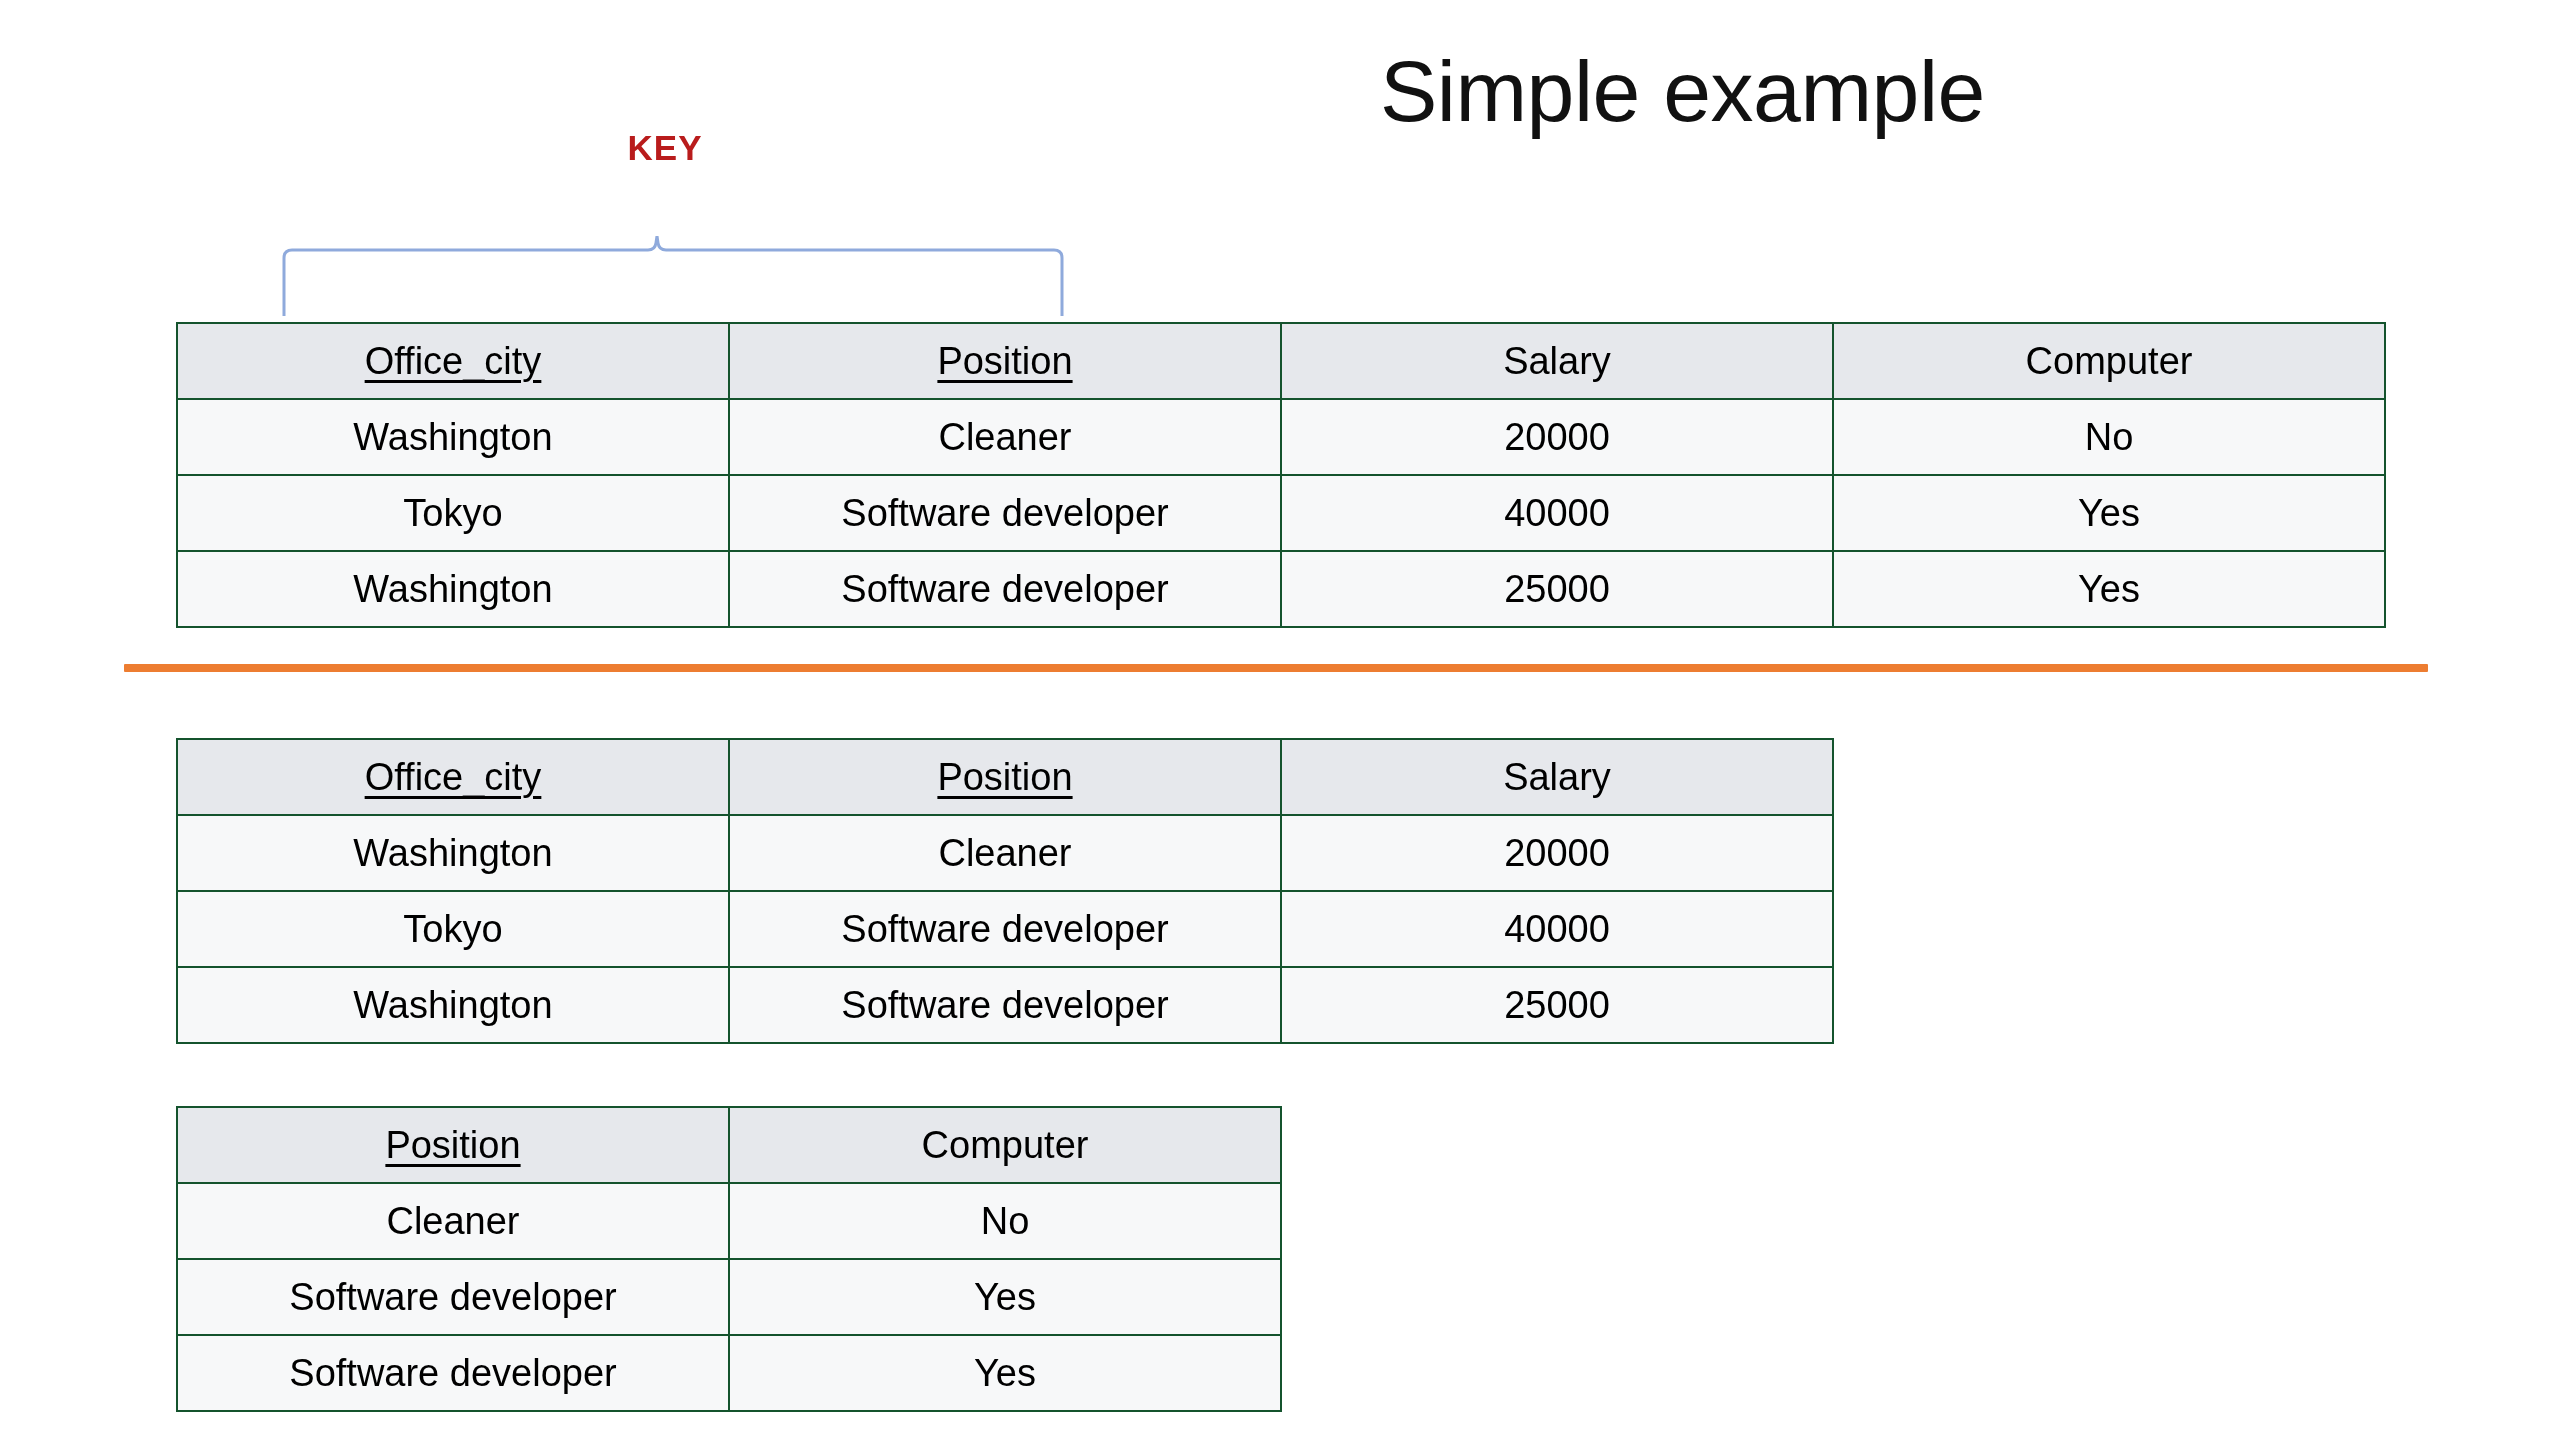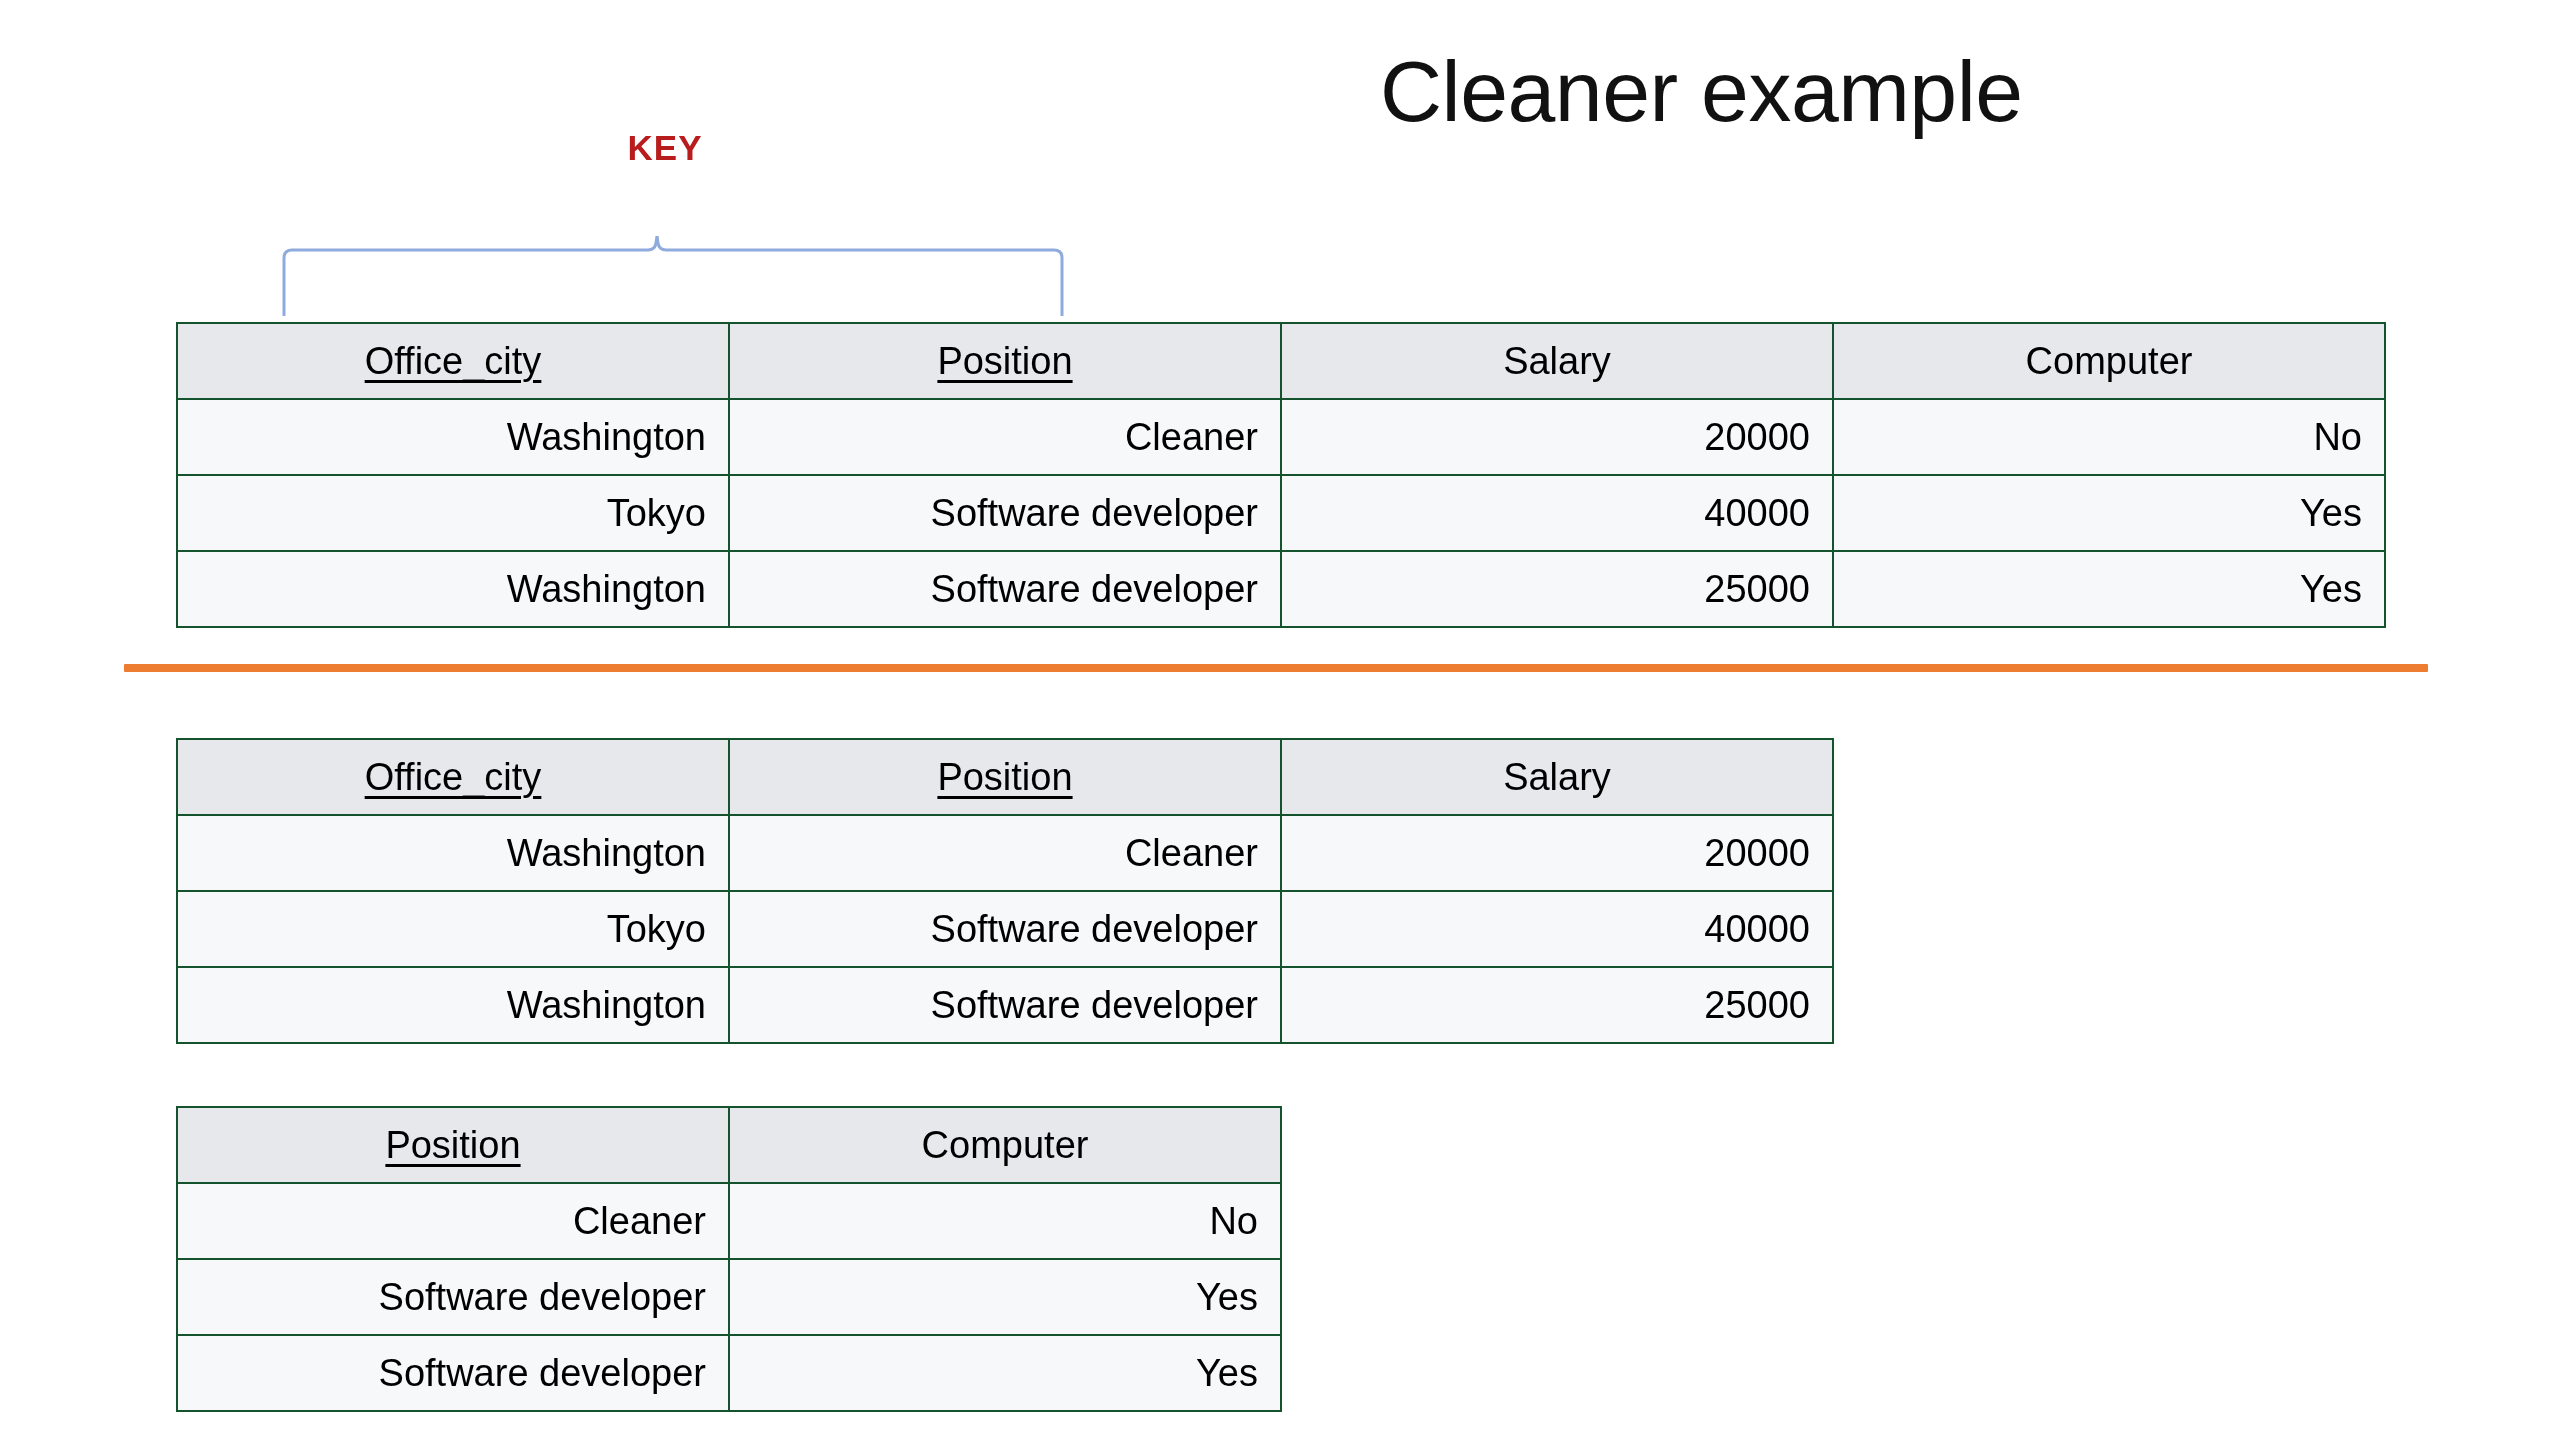--- a/index.html
+++ b/index.html
@@ -77,21 +77,21 @@
     box-sizing: border-box;
     overflow: hidden;
     white-space: nowrap;
   }
   .tbl th {
     background: #e6e8ec;
     text-align: center;
   }
   .tbl td {
     background: #f7f8f9;
-    text-align: right;
+    text-align: center;
   }
   .tbl th.key-col span {
     text-decoration: underline;
     text-underline-offset: 6px;
     text-decoration-thickness: 3px;
   }
 
   
   #table-full      { left: 176px; top: 322px; width: 2210px; }
   #table-full col.c { width: 552px; }
@@ -100,21 +100,21 @@
   #table-decomp-a  { left: 176px; top: 738px; width: 1656px; }
   #table-decomp-a col.c { width: 552px; }
 
   
   #table-decomp-b  { left: 176px; top: 1106px; width: 1104px; }
   #table-decomp-b col.c { width: 552px; }
 </style>
 </head>
 <body>
 
-<div class="slide-title">Cleaner example</div>
+<div class="slide-title">Simple example</div>
 
 <div class="key-label">KEY</div>
 
 <div class="key-brace">
   <svg width="790" height="80" viewBox="0 0 790 80" fill="none" xmlns="http://www.w3.org/2000/svg">
     <path d="M6 80 L6 22 Q6 14 14 14 L370 14 Q377 14 378 7 L379 0 L380 7 Q381 14 388 14 L776 14 Q784 14 784 22 L784 80" stroke="#8faadc" stroke-width="3" fill="none" stroke-linecap="round" stroke-linejoin="round"></path>
   </svg>
 </div>
 
 <table class="tbl" id="table-full">

